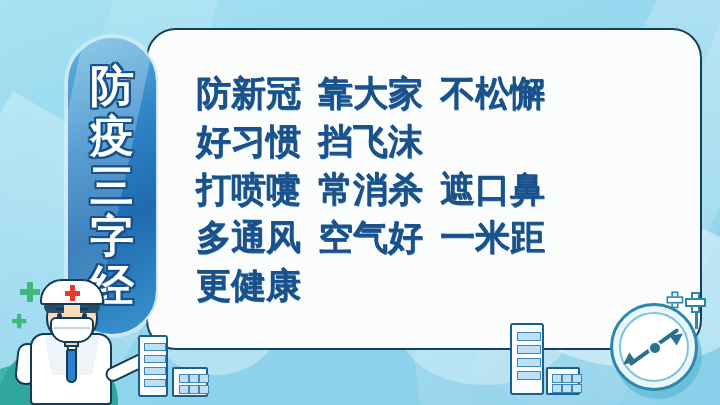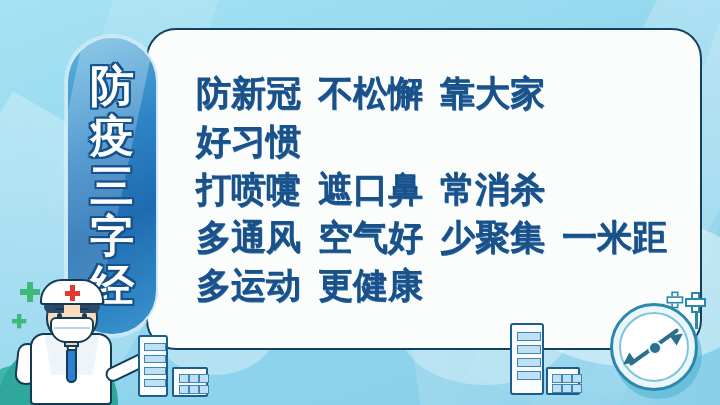--- a/index.html
+++ b/index.html
@@ -156,44 +156,43 @@
   <div class="ray r5"></div>
   <div class="blob b1"></div>
   <div class="blob b2"></div>
   <div class="blob b3"></div>
 
   <div class="card">
     <div class="card-inner">
 
       <div class="row">
         <span class="phrase">防新冠</span>
+        <span class="phrase">靠大家</span>
         <span class="phrase">不松懈</span>
-        <span class="phrase">靠大家</span>
       </div>
 
       <div class="row">
         <span class="phrase">好习惯</span>
+        <span class="phrase">挡飞沫</span>
       </div>
 
       <div class="row">
         <span class="phrase">打喷嚏</span>
+        <span class="phrase">常消杀</span>
         <span class="phrase">遮口鼻</span>
-        <span class="phrase">常消杀</span>
       </div>
 
       <div class="row">
         <span class="phrase">多通风</span>
         <span class="phrase">空气好</span>
-        <span class="phrase">少聚集</span>
         <span class="phrase">一米距</span>
       </div>
 
 
       <div class="row">
-        <span class="phrase">多运动</span>
         <span class="phrase">更健康</span>
       </div>
 
     </div>
   </div>
 
   <div class="banner">
     <div class="banner-sheen"></div>
     <div class="banner-text">
       <span>防</span>

